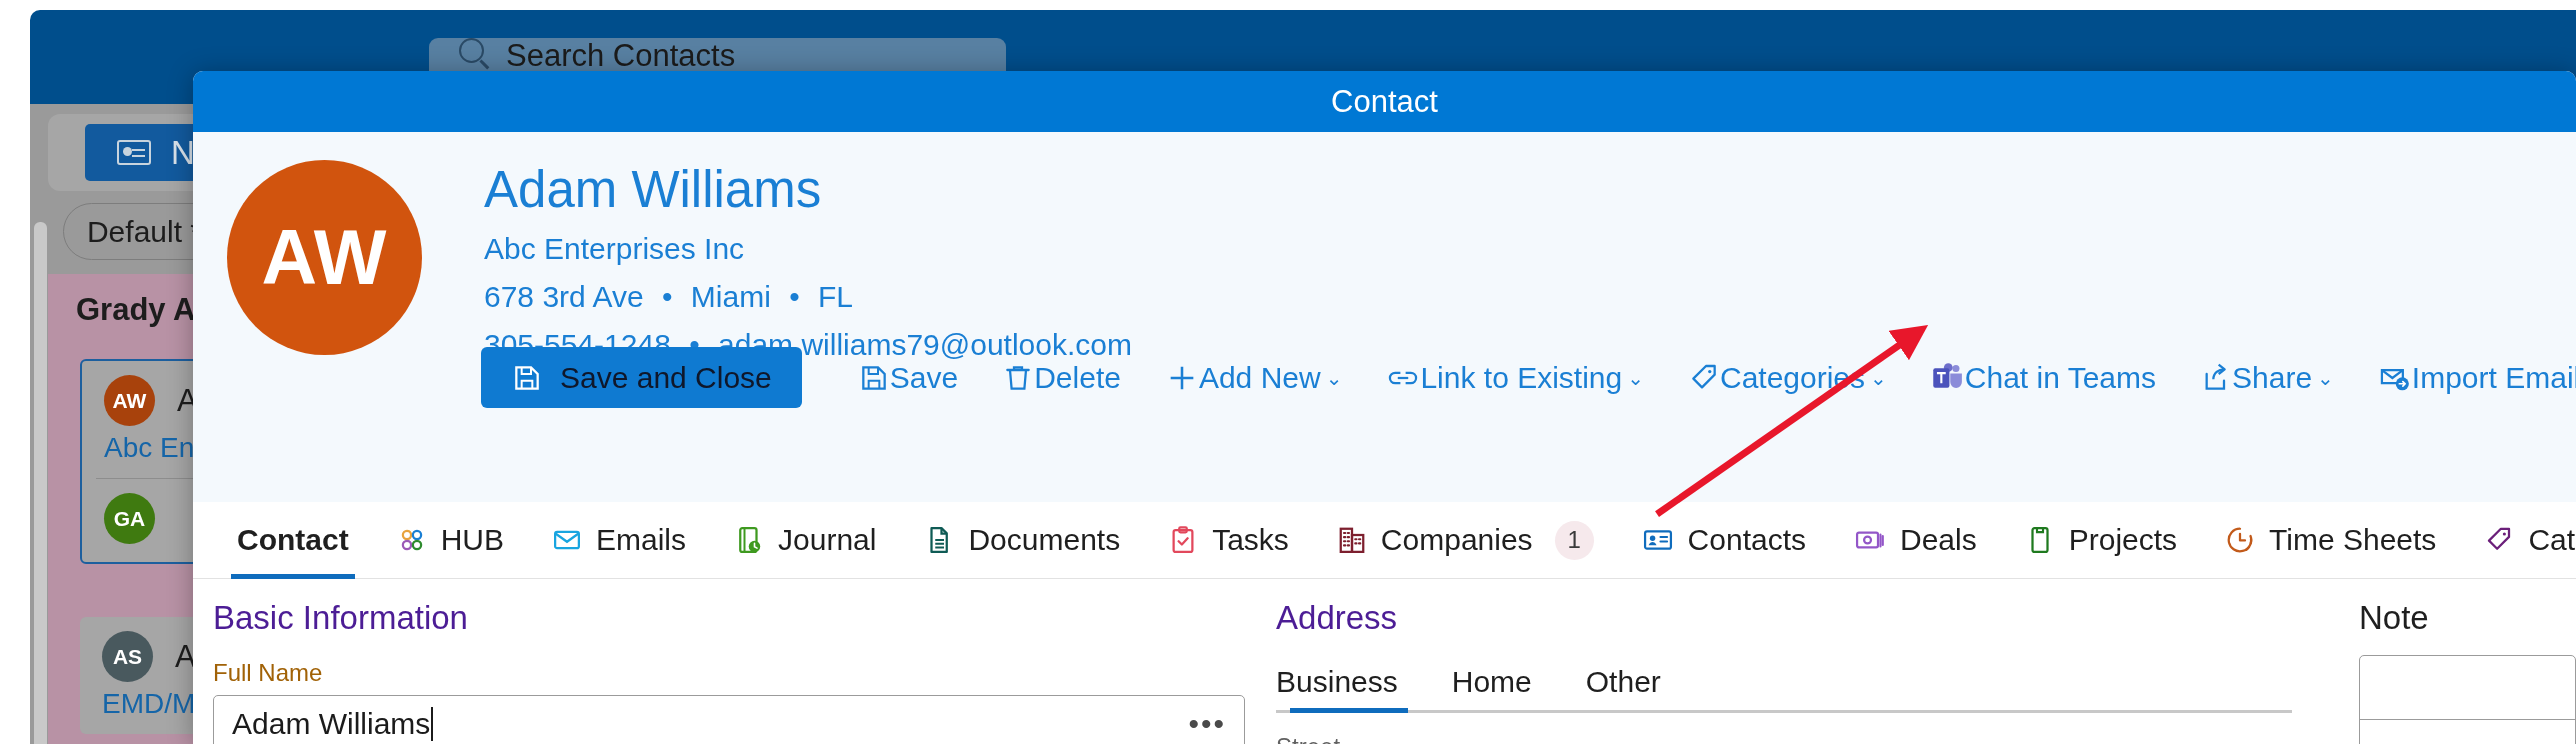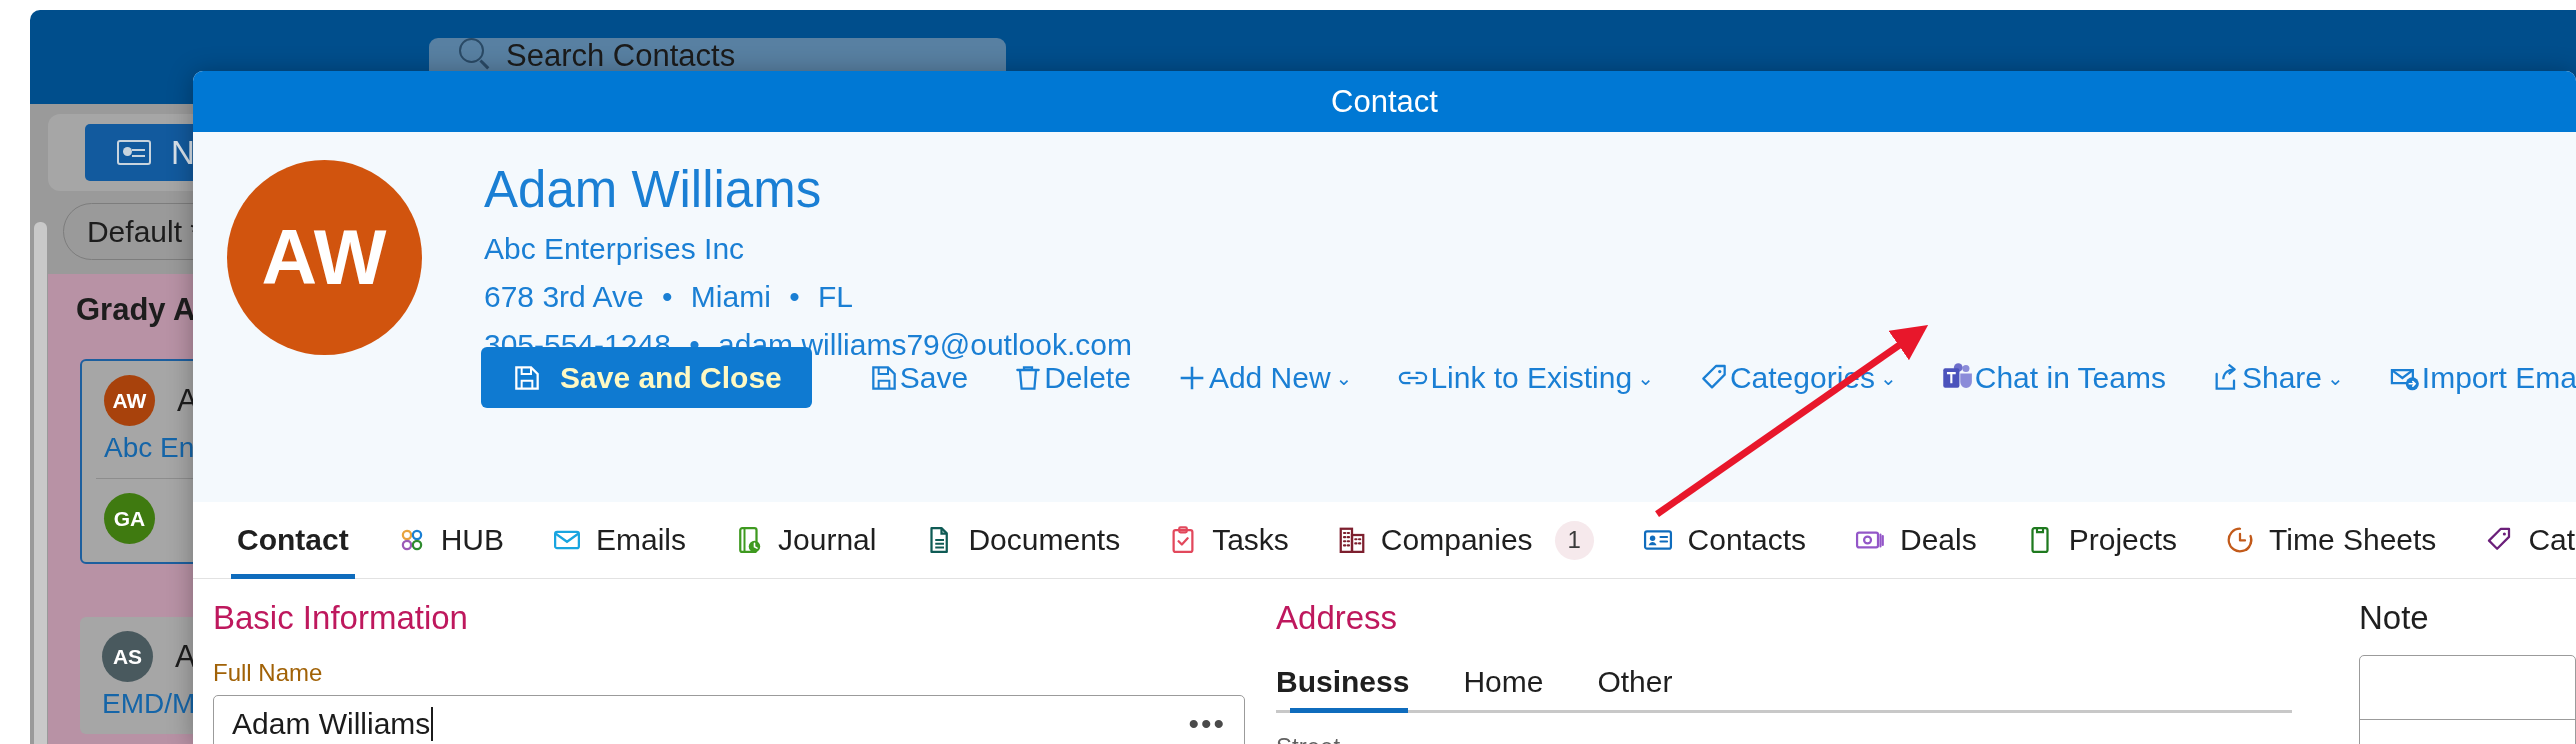--- a/index.html
+++ b/index.html
@@ -322,22 +322,22 @@
     align-items: center;
     gap: 17px;
     background: #0f7ad1;
     border-radius: 6px;
     height: 61px;
     padding: 0 30px;
     margin-right: 34px;
   }
   .tb-primary .tb-label {
     font-size: 30px;
-    font-weight: bold;
-    color: #fef9c3;
+    font-weight: normal;
+    color: #0f172a;
     white-space: nowrap;
   }
   .tb-item {
     display: flex;
     align-items: center;
     gap: 0;
     height: 61px;
     padding: 0 22px;
     white-space: nowrap;
   }
@@ -404,21 +404,21 @@
     background: #ffffff;
     display: flex;
     padding-top: 20px;
   }
   .col-basic { width: 1085px; padding-left: 20px; position: relative; }
   .col-address { width: 1085px; position: relative; }
   .col-note { flex: 1; position: relative; }
 
   .section-title {
     font-size: 33px;
-    color: #be185d;
+    color: #4c1d95;
   }
   .field-label {
     font-size: 24px;
     color: #a16207;
     margin-top: 22px;
   }
   .field-input {
     margin-top: 8px;
     width: 1032px;
     height: 57px;
@@ -458,21 +458,21 @@
     position: relative;
     width: 1016px;
   }
   .addr-tab {
     font-size: 30px;
     color: #1f1f1f;
     padding: 0 28px 14px 0;
     margin-right: 26px;
     position: relative;
   }
-  .addr-tab.active { font-weight: bold; }
+  .addr-tab.active { font-weight: normal; }
   .addr-rule {
     position: absolute;
     left: 0; right: 0; bottom: 0;
     height: 3px;
     background: #c8c8c8;
   }
   .addr-rule-active {
     position: absolute;
     left: 14px; bottom: 0;
     width: 118px; height: 5px;

